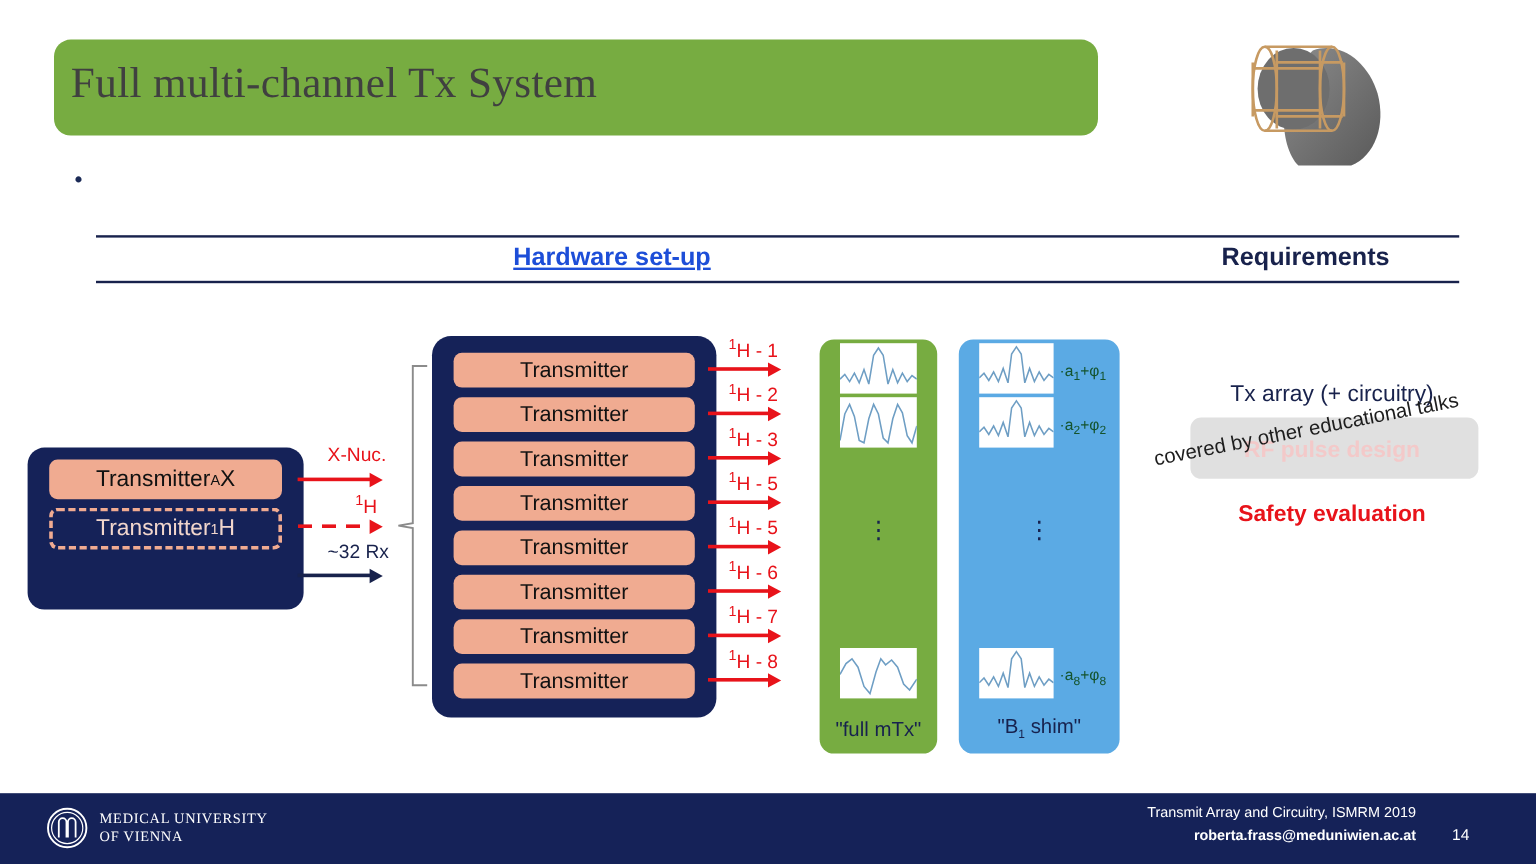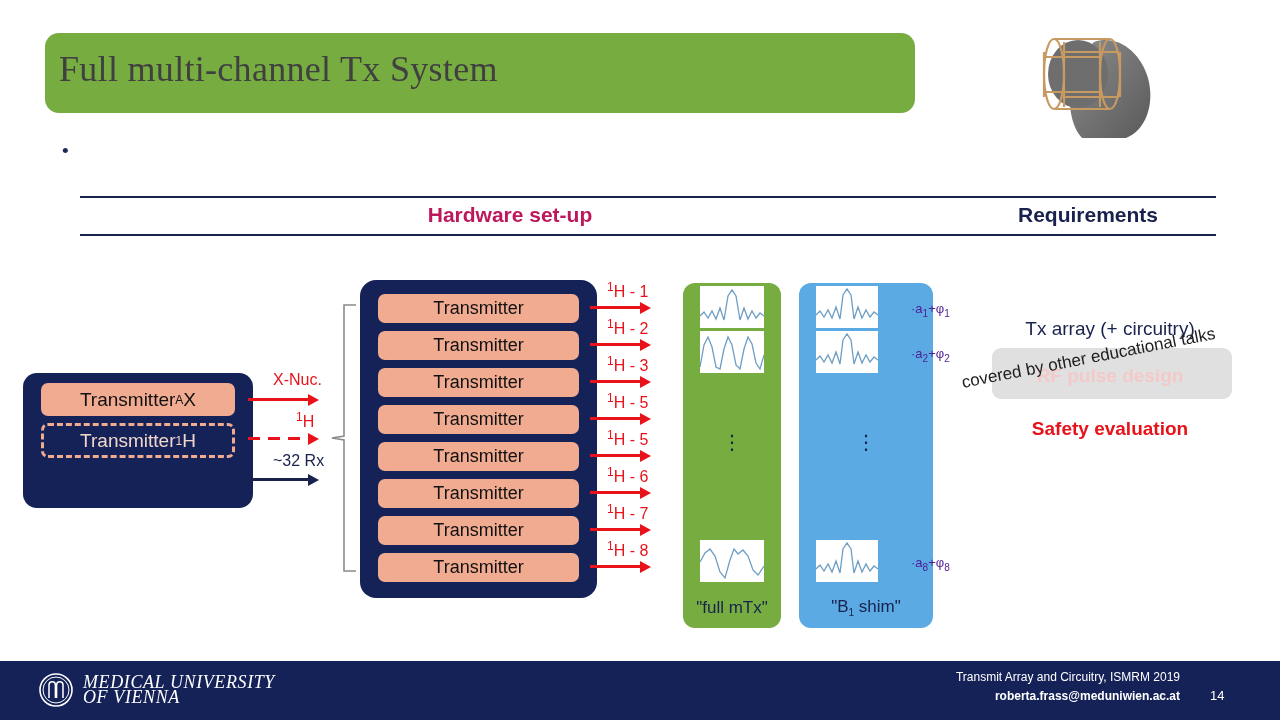--- a/index.html
+++ b/index.html
@@ -29,21 +29,21 @@
   #bullet-text{
     font-size:19px;font-weight:bold;color:#1b2a56;line-height:26px;white-space:nowrap;
   }
 
   
   .rule{position:absolute;left:80px;width:1136px;height:2px;background:#18224c;}
   #rule-top{top:196px;}
   #rule-bottom{top:234px;}
   #hdr-hardware{
     position:absolute;left:300px;top:203px;width:420px;text-align:center;
-    font-size:21px;font-weight:bold;color:#be185d;
+    font-size:21px;font-weight:bold;color:#1d4ed8;text-decoration:underline;
   }
   #hdr-requirements{
     position:absolute;left:960px;top:203px;width:256px;text-align:center;
     font-size:21px;font-weight:bold;color:#18224c;
   }
 
   
   #coil-photo{
     position:absolute;left:1022px;top:12px;width:140px;height:128px;overflow:hidden;
   }
@@ -112,21 +112,21 @@
 
   .wf{position:absolute;background:#ffffff;}
   .panel-label{
     position:absolute;bottom:10px;width:100%;text-align:center;
     font-size:17px;color:#17224e;white-space:nowrap;
   }
   .vdots{
     position:absolute;width:100%;text-align:center;font-size:20px;
     color:#17224e;line-height:9px;letter-spacing:0;
   }
-  .coef{position:absolute;font-size:13px;color:#4c1d95;white-space:nowrap;margin-left:28px;}
+  .coef{position:absolute;font-size:13px;color:#14532d;white-space:nowrap;}
   .sub{font-size:10px;vertical-align:sub;}
 
   
   #req-tx-array{
     position:absolute;left:960px;top:318px;width:300px;text-align:center;
     font-size:19px;color:#18224c;white-space:nowrap;
   }
   #req-rf-pulse{
     position:absolute;left:960px;top:365px;width:300px;text-align:center;
     font-size:19px;font-weight:bold;color:#f3c9c9;white-space:nowrap;
@@ -143,21 +143,21 @@
     position:absolute;left:962px;top:373px;width:320px;
     font-size:17px;color:#1d1d1d;white-space:nowrap;
     transform:rotate(-11deg);transform-origin:left center;
   }
 
   
   #footer{position:absolute;left:0;top:661px;width:1280px;height:59px;background:#152258;}
   #logo-wrap{position:absolute;left:38px;top:672px;display:flex;align-items:center;gap:9px;}
   #logo-text{
     font-family:"Liberation Serif","DejaVu Serif",serif;
-    color:#ffffff;font-size:18px;line-height:15px;letter-spacing:.6px;font-style:italic;
+    color:#ffffff;font-size:12px;line-height:15px;letter-spacing:.6px;
   }
   #footer-line1{
     position:absolute;left:840px;top:670px;width:340px;text-align:right;
     font-size:12px;color:#ffffff;white-space:nowrap;
   }
   #footer-line2{
     position:absolute;left:840px;top:689px;width:340px;text-align:right;
     font-size:12px;font-weight:bold;color:#ffffff;white-space:nowrap;
   }
   #slide-number{

